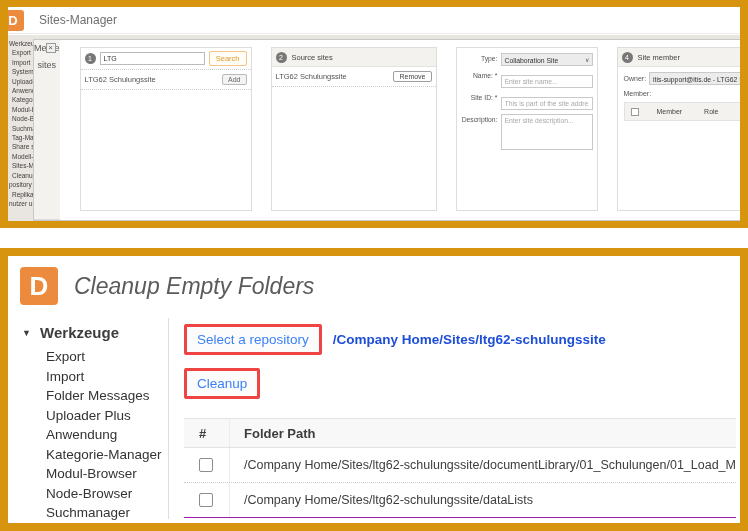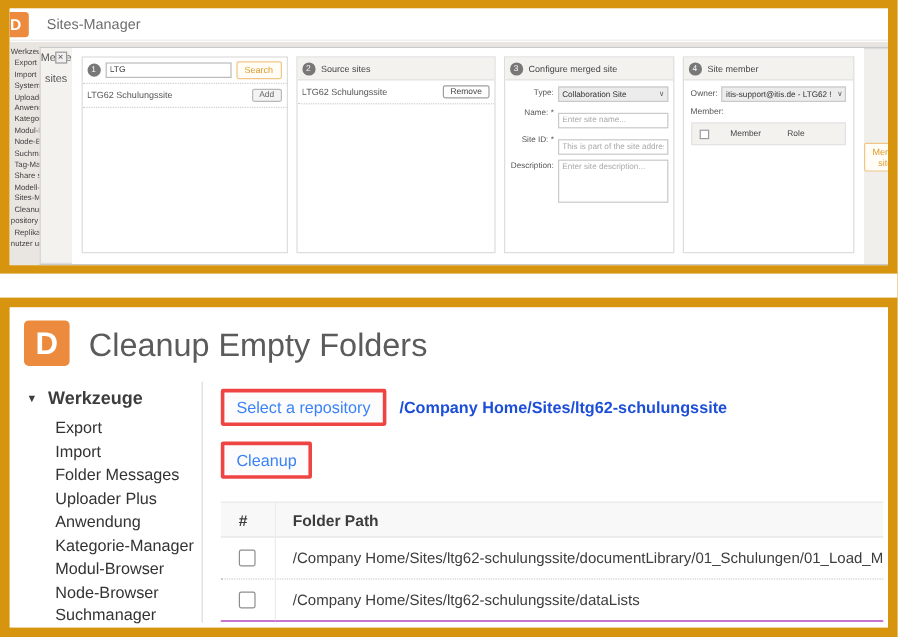--- a/index.html
+++ b/index.html
@@ -22,21 +22,21 @@
   .sA-item { padding-left:4px; }
   .sA-item.sect { padding-left:1px; }
 
   .dialog { position:absolute; left:25px; top:4px; right:0; bottom:0; background:#fff;
             border:1px solid #c9c9c9; border-right:none; display:flex; flex-direction:row; }
   .dlg-titlebar { position:relative; flex:0 0 17px; background:#f4f2ef; border-bottom:1px solid #ddd;
                   text-align:center; font-size:9px; line-height:17px; color:#555; }
   .dlg-close { position:absolute; right:4px; top:3px; width:10px; height:10px; border:1px solid #9a9a9a;
                background:#f0f0f0; font-size:8px; line-height:8px; color:#555; text-align:center; }
   .dlg-body { flex:1; display:flex; gap:7px; padding:7px 8px 9px 8px; min-height:0; }
-  .step { border:1px solid #ddd; background:#fff; overflow:hidden; }
+  .step { border:1px solid #ddd; background:#fff; overflow:hidden;margin-left:12px; }
   #step1 { width:172px; } #step2 { width:166px; } #step3 { width:142px; } #step4 { flex:1; }
   .step-hdr { display:flex; align-items:center; gap:5px; height:19px; background:#f4f2ef;
               border-bottom:1px solid #e2e2e2; padding:0 4px; font-size:7.5px; color:#444; }
   .num { width:11px; height:11px; flex:0 0 11px; border-radius:50%; background:#787878; color:#fff;
          font-size:7px; line-height:11px; text-align:center; }
   .srow1 { display:flex; align-items:center; gap:4px; padding:3px 4px; border-bottom:1px dotted #ccc; height:22px; }
   .srch-input { flex:1; min-width:0; height:13px; border:1px solid #bbb; font-size:7px; padding:0 3px; color:#333; }
   .btn-orange { font-size:7.5px; padding:2px 6px; background:#fffdf6; border:1px solid #f0c585;
                 color:#dd9b2b; border-radius:2px; }
   .list-row { display:flex; align-items:center; padding:3px 4px; height:20px;
@@ -68,21 +68,21 @@
   .mcol-member { flex:1; padding-left:18px; }
   .mcol-role { width:42px; }
 
   .dlg-footer { flex:0 0 25px; background:#f1efec; border-top:1px solid #ddd;
                 display:flex; align-items:center; justify-content:center; gap:5px; }
 
   
   .headerB { position:relative; height:60px; }
   .logoB { position:absolute; left:12px; top:11px; width:38px; height:38px; background:#ec8b3d; border-radius:4px;
            color:#fff; font-weight:bold; font-size:26px; text-align:center; line-height:38px; }
-  .titleB { position:absolute; left:66px; top:17px; font-size:27px; color:#5b5b5b; }
+  .titleB { position:absolute; left:66px; top:17px; font-size:23px; color:#5b5b5b;font-style:italic; }
   .contentB { position:absolute; left:0; top:62px; right:0; bottom:0; }
   .vdiv { position:absolute; left:160px; top:0; bottom:4px; width:1px; background:#ddd; }
   .sidebarB { position:absolute; left:14px; top:6px; width:142px; bottom:0; overflow:hidden; }
   .sB-sect { font-size:15px; font-weight:bold; color:#3d3d3d; margin-bottom:6px; white-space:nowrap; }
   .sB-sect .tri { font-size:9px; vertical-align:2px; margin-right:5px; color:#3d3d3d; }
   .sB-item { padding-left:24px; font-size:13.5px; line-height:19.5px; color:#333; white-space:nowrap; }
   .mainB { position:absolute; left:176px; right:4px; top:6px; bottom:0; }
   .rowRepo { display:flex; align-items:center; gap:11px; }
   .btnB { font-size:13.5px; padding:5px 10px; background:#fcfcfc; border:3px solid #ef4444;
           color:#3b82f6; border-radius:2px; }
@@ -156,24 +156,20 @@
               <div class="num">2</div>
               <span>Source sites</span>
             </div>
             <div class="list-row">
               <span class="lbl">LTG62 Schulungssite</span>
               <button class="btn-white">Remove</button>
             </div>
           </div>
 
           <div class="step" id="step3">
-            <div class="step-hdr">
-              <div class="num">3</div>
-              <span>Configure merged site</span>
-            </div>
             <div class="frm">
               <div class="frow">
                 <div class="flabel">Type:</div>
                 <div class="fctl">
                   <div class="sel">
                     <span>Collaboration Site</span>
                     <span class="caret">∨</span>
                   </div>
                 </div>
               </div>

